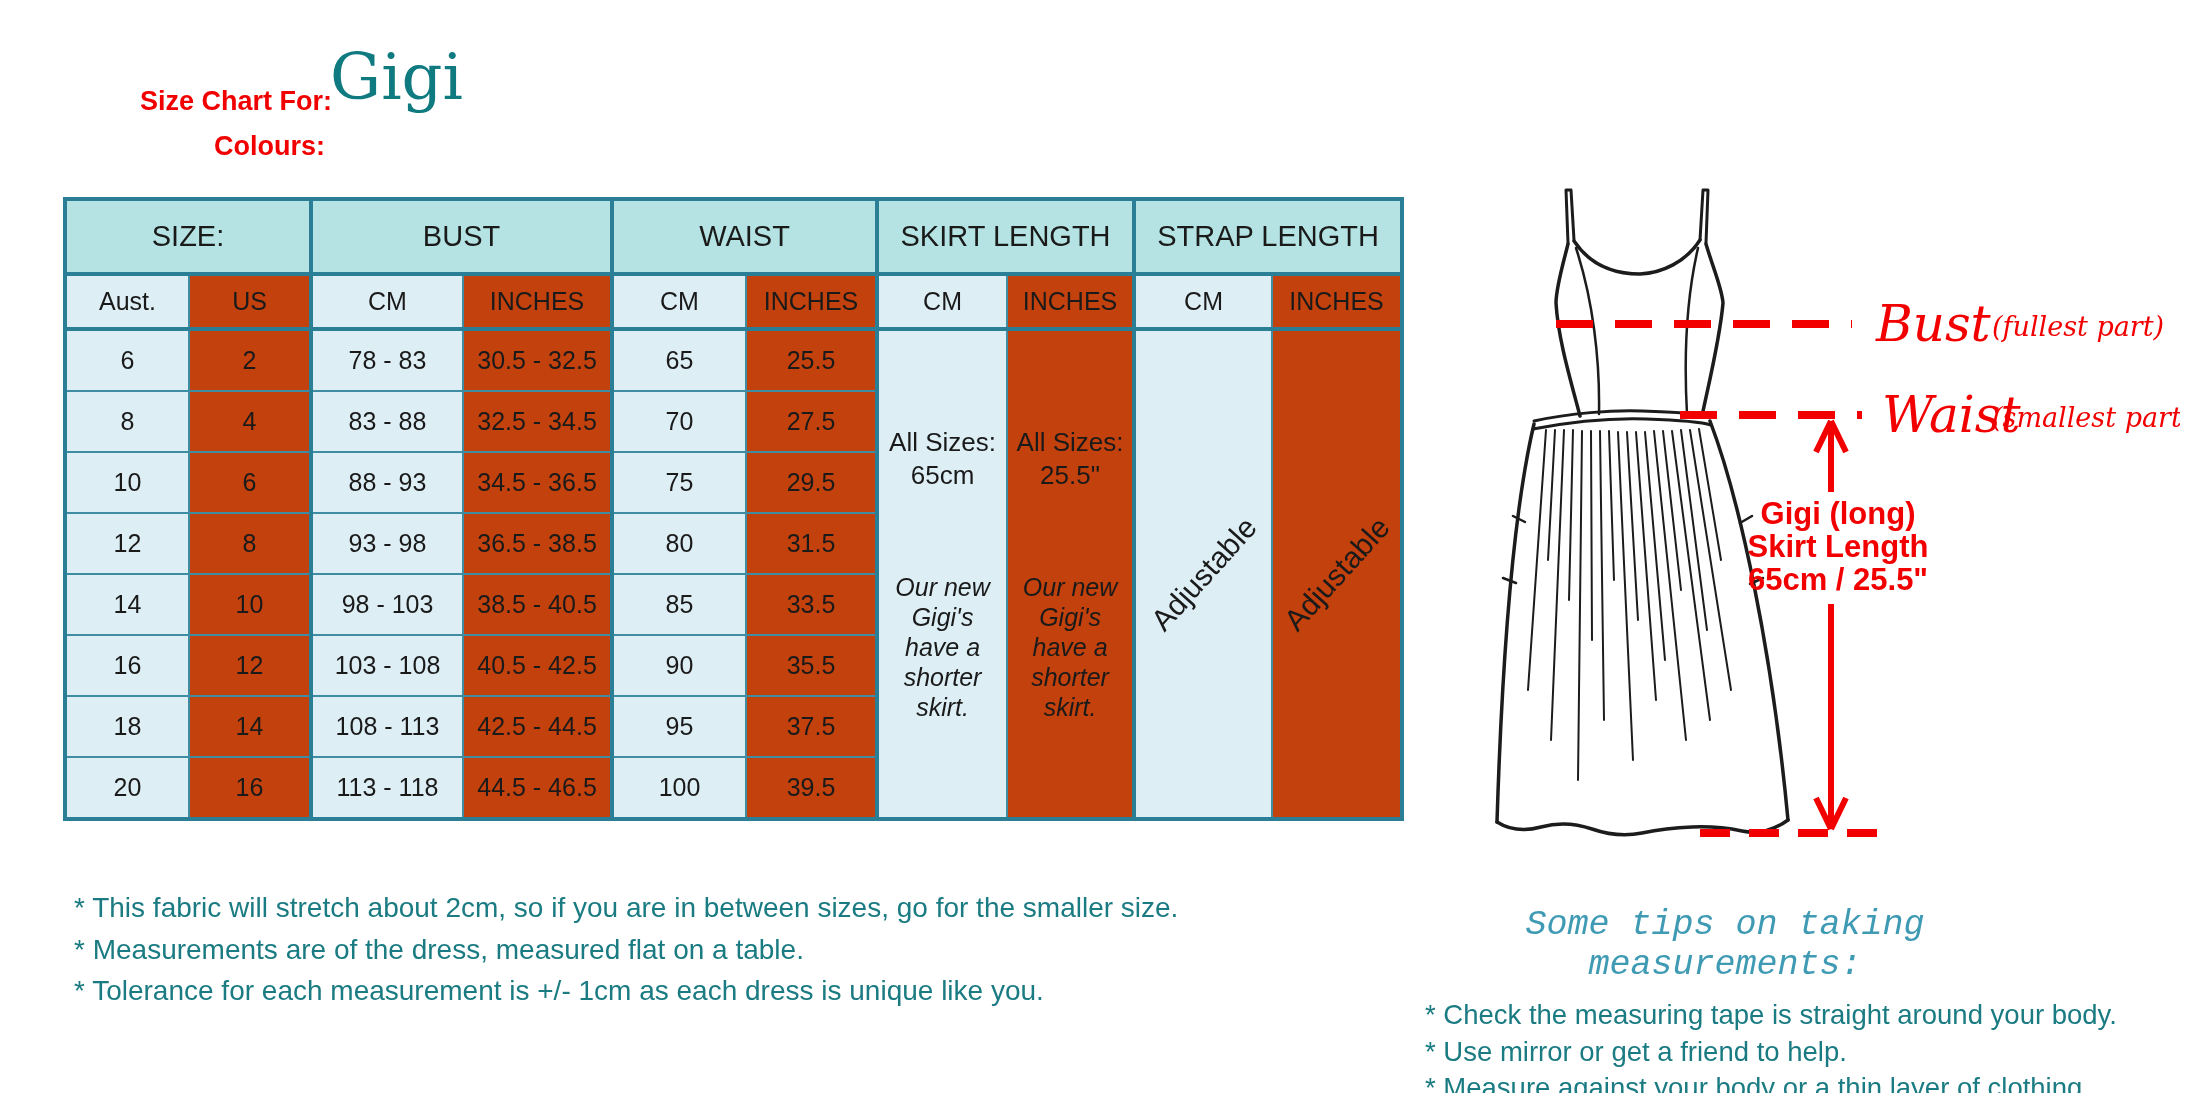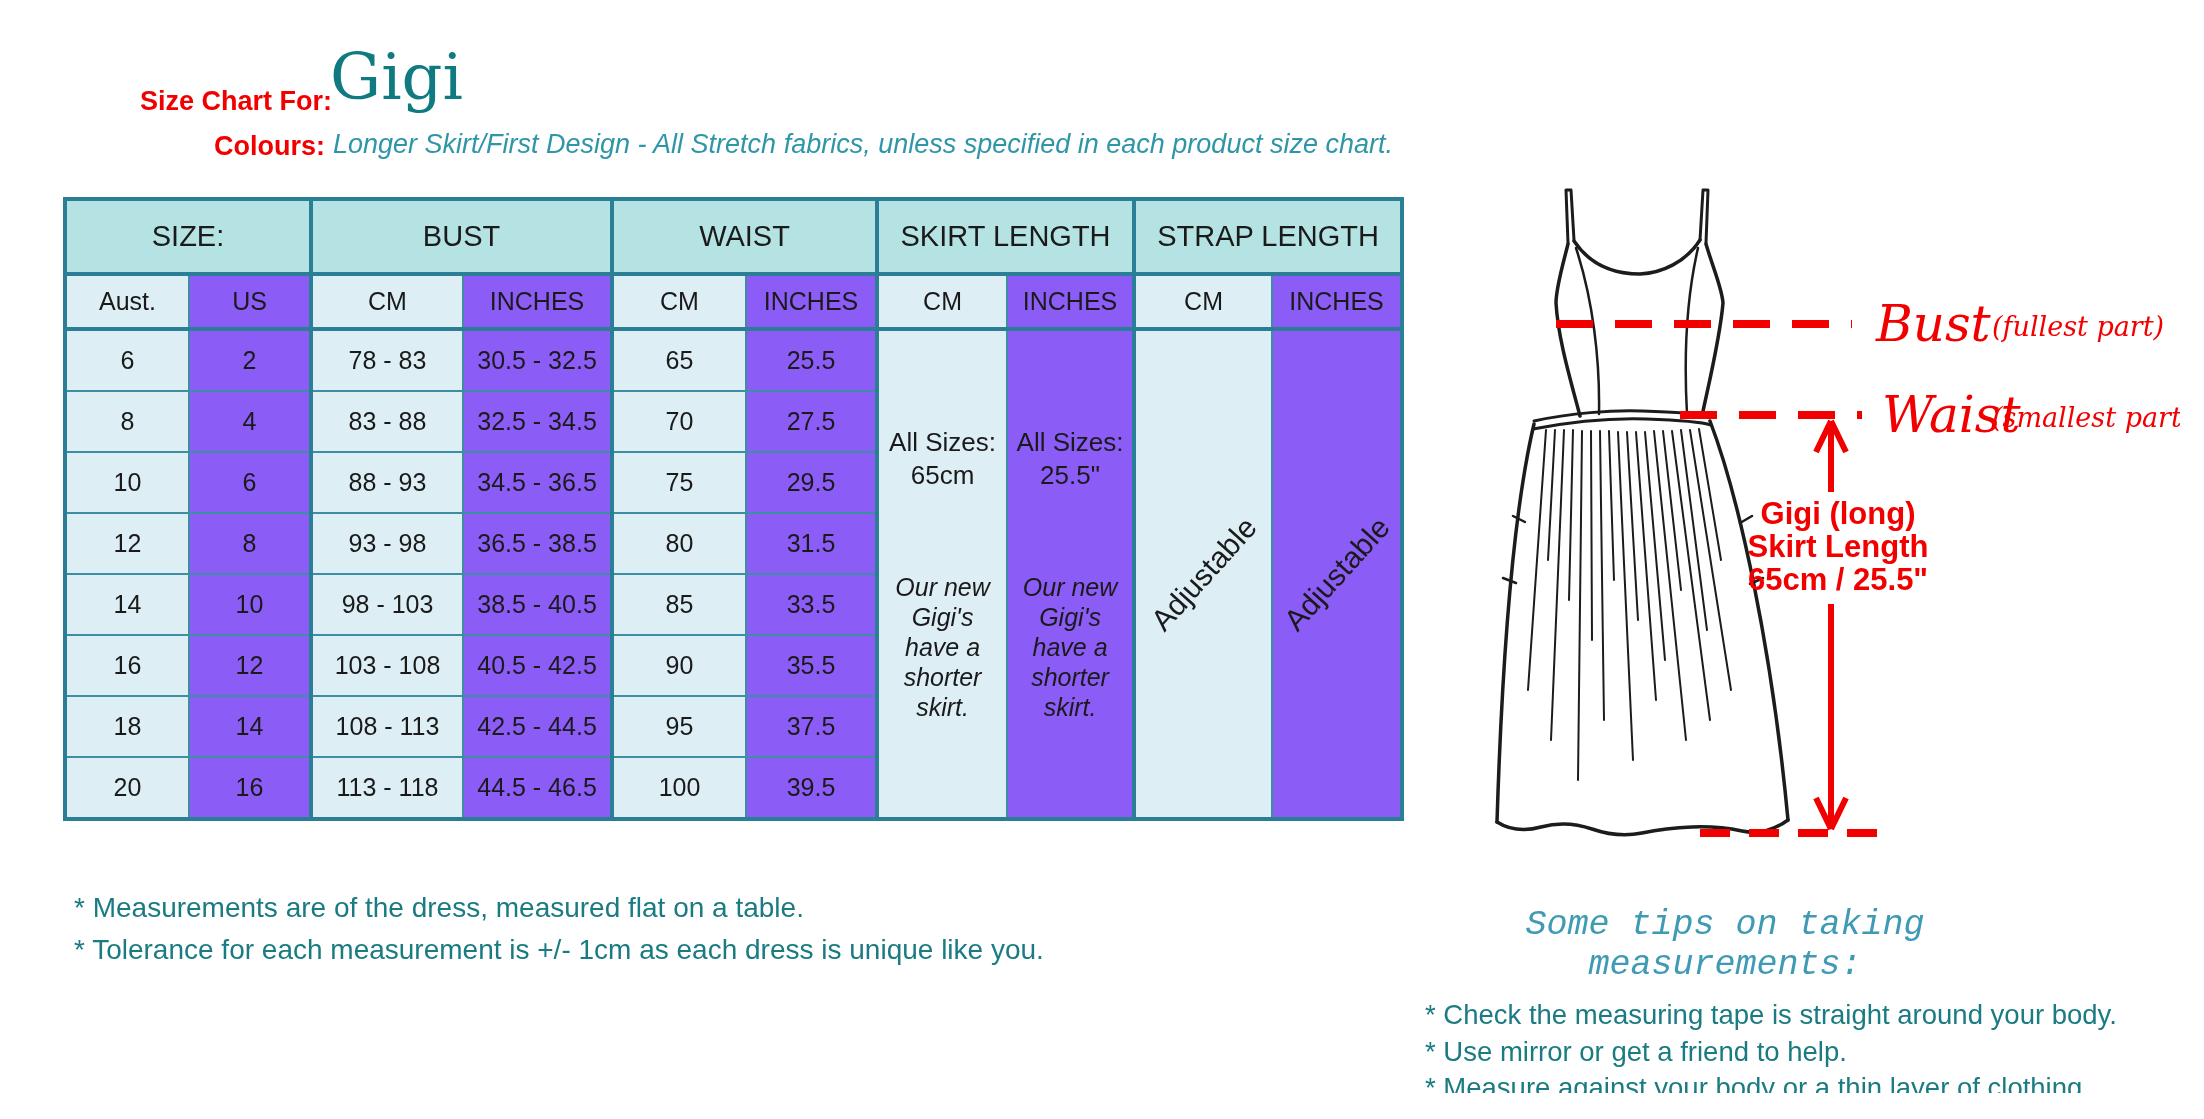--- a/index.html
+++ b/index.html
@@ -27,21 +27,21 @@
   
   .size-table-wrap{left:63px;top:197px;}
   table.size-table{border-collapse:collapse;table-layout:fixed;width:1337px;}
   .size-table th,.size-table td{border:2px solid var(--border-thin);text-align:center;vertical-align:middle;
       padding:0;overflow:hidden;}
   .size-table{border:4px solid var(--border);}
   .grp{background:var(--hdr-fill);font-size:29px;font-weight:500;height:71px;border-bottom:4px solid var(--border) !important;}
   .sub{font-size:25px;font-weight:500;height:51px;border-bottom:4px solid var(--border) !important;}
   .gsep{border-left:4px solid var(--border) !important;}
   .blue{background:var(--cell-fill);}
-  .white{background:#8b5cf6;}
+  .white{background:#c2410c;}
   .data-row td{font-size:25px;height:59px;}
   .merged{vertical-align:middle;}
   .skirt-inner{display:flex;flex-direction:column;justify-content:center;gap:80px;height:100%;padding:0 4px;box-sizing:border-box;}
   .allsizes{font-size:26px;line-height:33px;}
   .skirtnote{font-size:25px;line-height:30px;font-style:italic;}
   .strap-inner{display:flex;align-items:center;justify-content:center;height:100%;}
   .adjustable{transform:rotate(-48deg);font-size:30px;white-space:nowrap;}
 
   
   .notes{left:74px;top:887px;width:1150px;}
@@ -60,21 +60,20 @@
   .redtext-sans{font-family:"Liberation Sans",sans-serif;font-weight:600;fill:var(--red);}
 </style>
 </head>
 <body>
 
 <div class="page">
 
   <div class="abs size-chart-label">Size Chart For:</div>
   <div class="abs product-title">Gigi</div>
   <div class="abs colours-label">Colours:</div>
-  <div class="abs colours-note">Longer Skirt/First Design - All Stretch fabrics, unless specified in each product size chart.</div>
 
   <div class="abs size-table-wrap">
     <table class="size-table">
       <colgroup>
         <col style="width:124px">
           <col style="width:122px">
         <col style="width:152px">
           <col style="width:149px">
         <col style="width:134px">
           <col style="width:131px">
@@ -241,20 +240,21 @@
       <path class="redline" stroke-width="6" d="M1831 424 L1831 492 M1816 452 L1831 421 M1846 452 L1831 421
                M1831 604 L1831 826 M1816 798 L1831 829 M1846 798 L1831 829"></path>
       <text class="redtext-sans" x="1838" y="524" font-size="31" text-anchor="middle">Gigi (long)</text>
       <text class="redtext-sans" x="1838" y="557" font-size="31" text-anchor="middle">Skirt Length</text>
       <text class="redtext-sans" x="1838" y="590" font-size="31" text-anchor="middle">65cm / 25.5"</text>
       <line class="redline" x1="1700" y1="833" x2="1888" y2="833" stroke-width="8" stroke-dasharray="30 19"></line>
     </g>
   </svg>
 
   <div class="abs notes">
+    <div>* This fabric will stretch about 2cm, so if you are in between sizes, go for the smaller size.</div>
     <div>* Measurements are of the dress, measured flat on a table.</div>
     <div>* Tolerance for each measurement is +/- 1cm as each dress is unique like you.</div>
   </div>
 
   <div class="abs tips">
     <div class="tips-title">Some tips on taking measurements:</div>
     <div class="tip">* Check the measuring tape is straight around your body.</div>
     <div class="tip">* Use mirror or get a friend to help.</div>
     <div class="tip">* Measure against your body or a thin layer of clothing.</div>
   </div>

